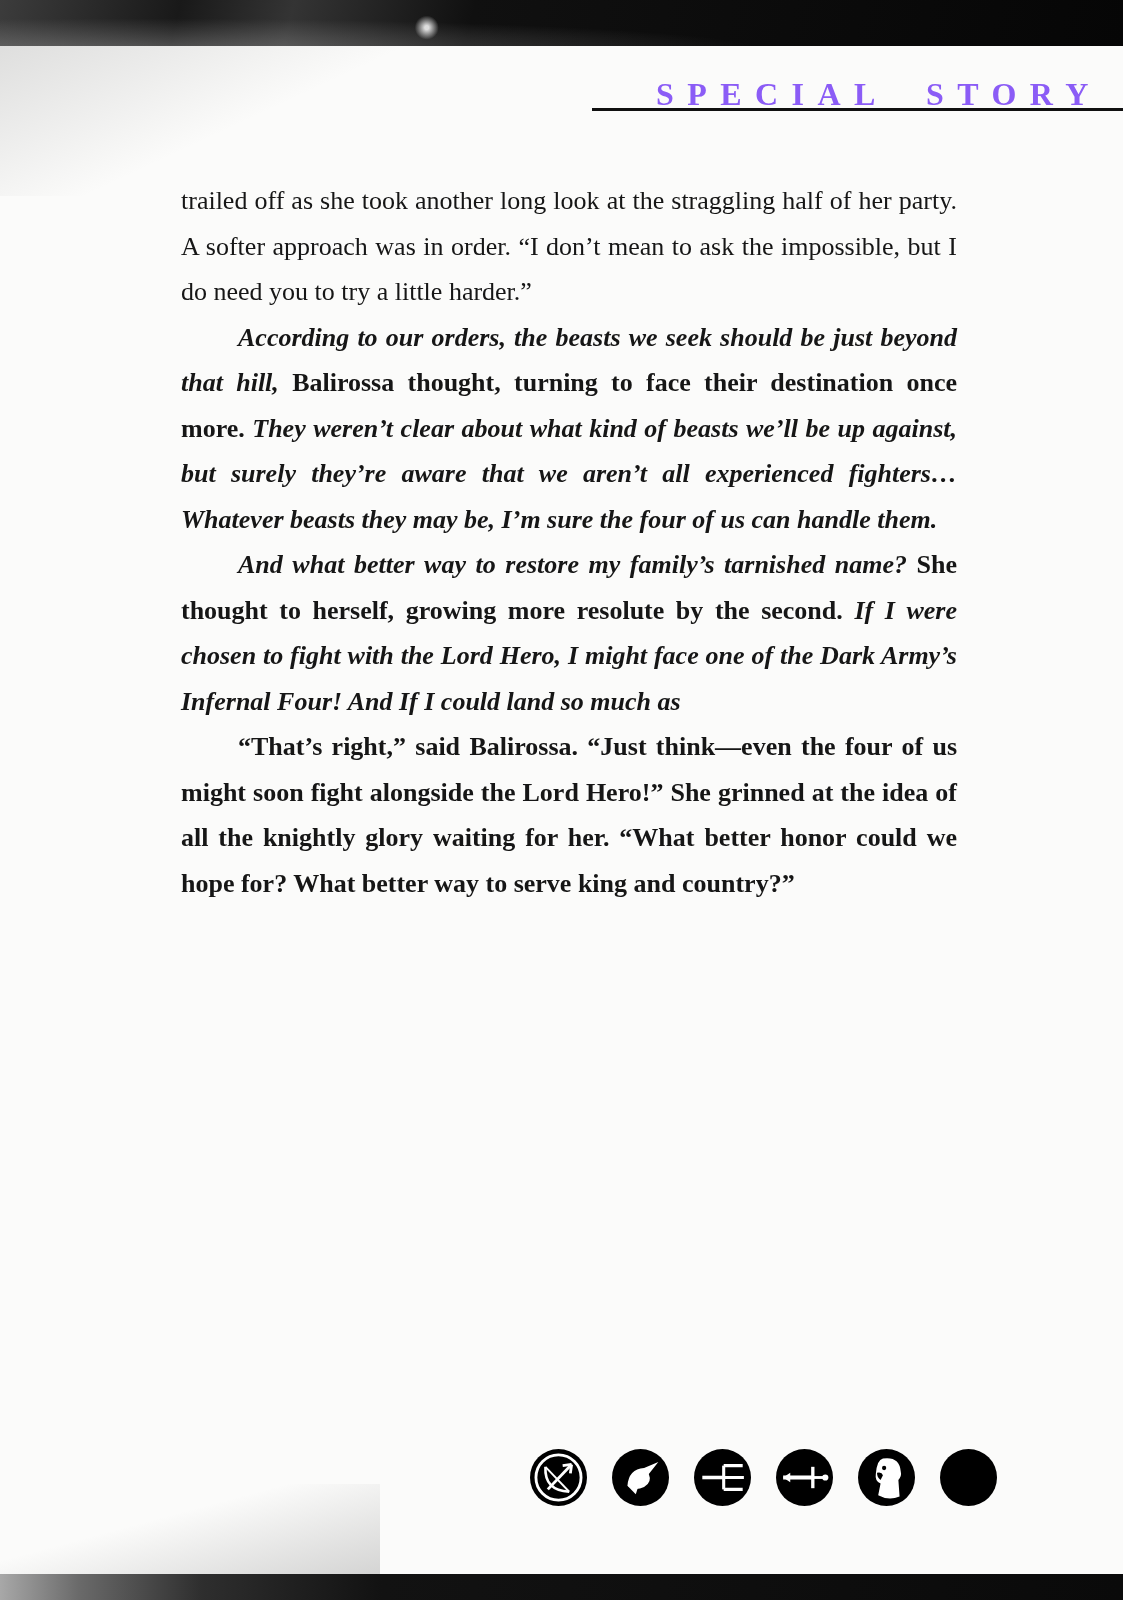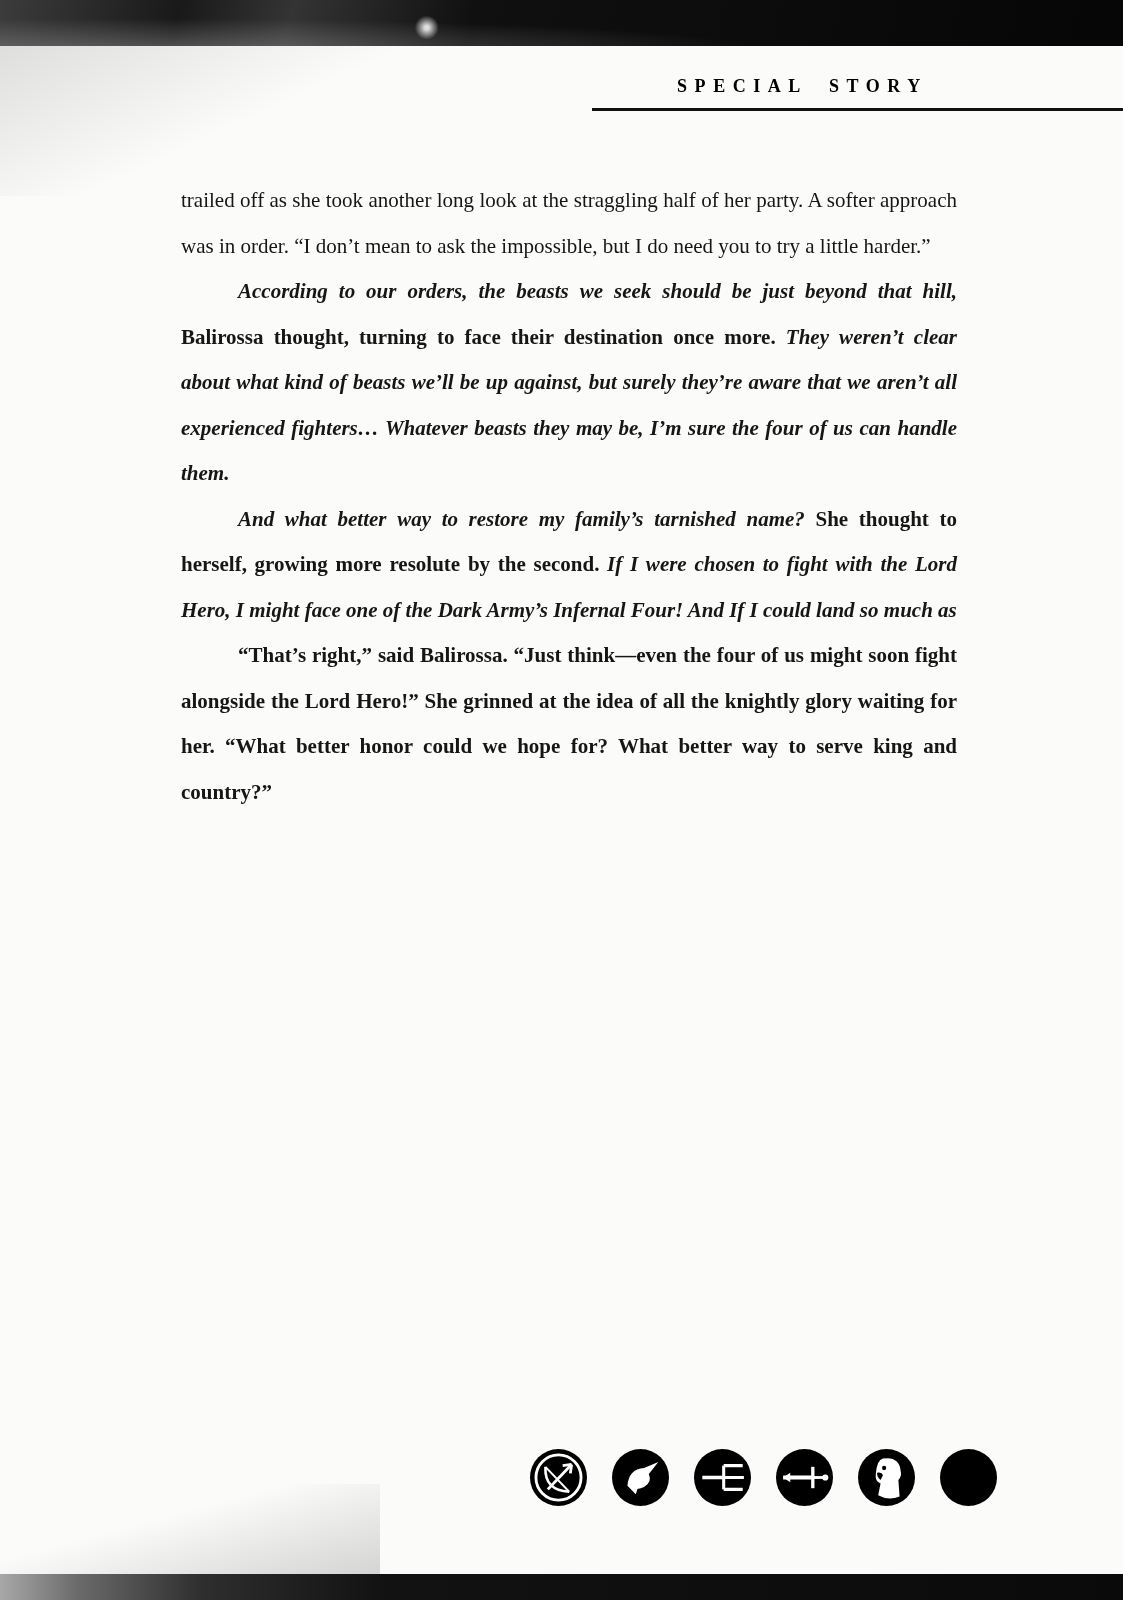--- a/index.html
+++ b/index.html
@@ -30,33 +30,33 @@
     position:absolute; bottom:0; left:0; width:100%; height:26px;
     background: linear-gradient(90deg, #a8a8a8 0%, #6a6a6a 7%, #2e2e2e 18%, #121212 34%, #0a0a0a 100%);
   }
   .bottom-glow {
     position:absolute; bottom:26px; left:0; width:380px; height:90px;
     background: linear-gradient(345deg, rgba(140,140,140,.35) 0%, rgba(140,140,140,0) 60%);
     pointer-events:none;
   }
   
   .header-title {
-    position:absolute; top:76px; left:677px;
-    font-size:18px; font-weight:bold;
+    position:absolute; top:76px; left:656px;
+    font-size:32px; font-weight:bold;
     letter-spacing:0.42em; word-spacing:0.55em;
-    color:#000000; white-space:nowrap;
+    color:#8b5cf6; white-space:nowrap;
   }
   .header-rule {
     position:absolute; top:108px; left:592px; right:0;
     height:3px; background:#101010;
   }
   
   .story {
     position:absolute; top:178px; left:181px; width:776px;
-    font-size:21px; line-height:45.5px;
+    font-size:26px; line-height:45.5px;
     text-align:justify;
   }
   .story p.indent { text-indent:57px;font-weight:bold; }
   .story .it { font-style:italic; }
   
   .icon-row {
     position:absolute; top:1449px; left:530px;
     display:flex; gap:25px; align-items:center;
   }
   .badge { width:57px; height:57px; display:inline-block; }

